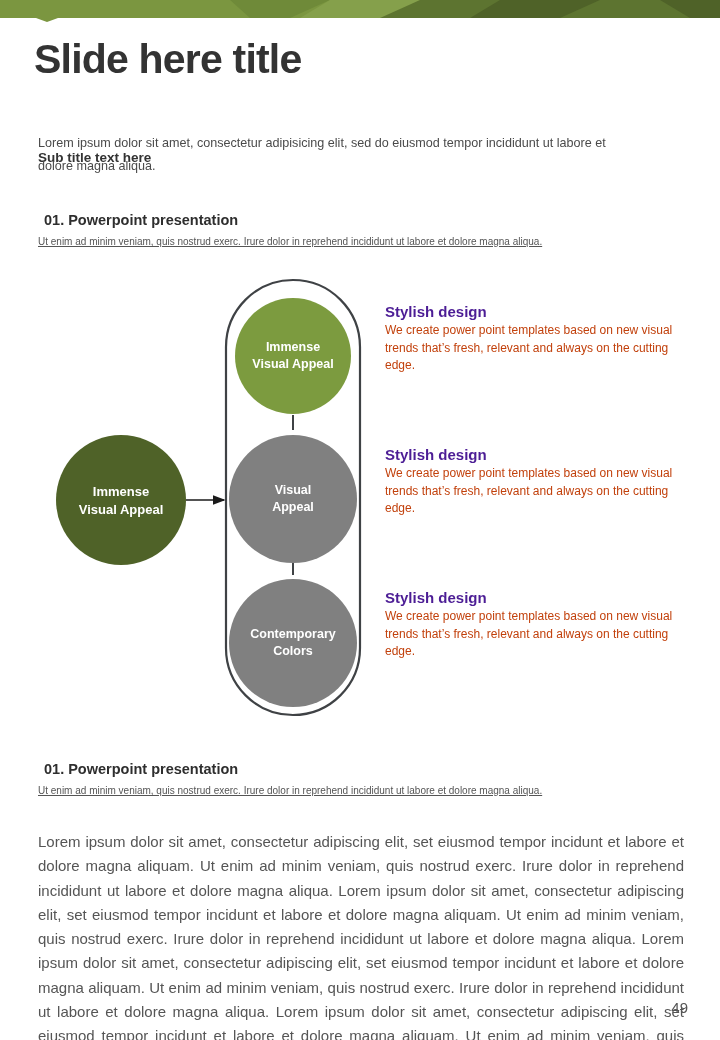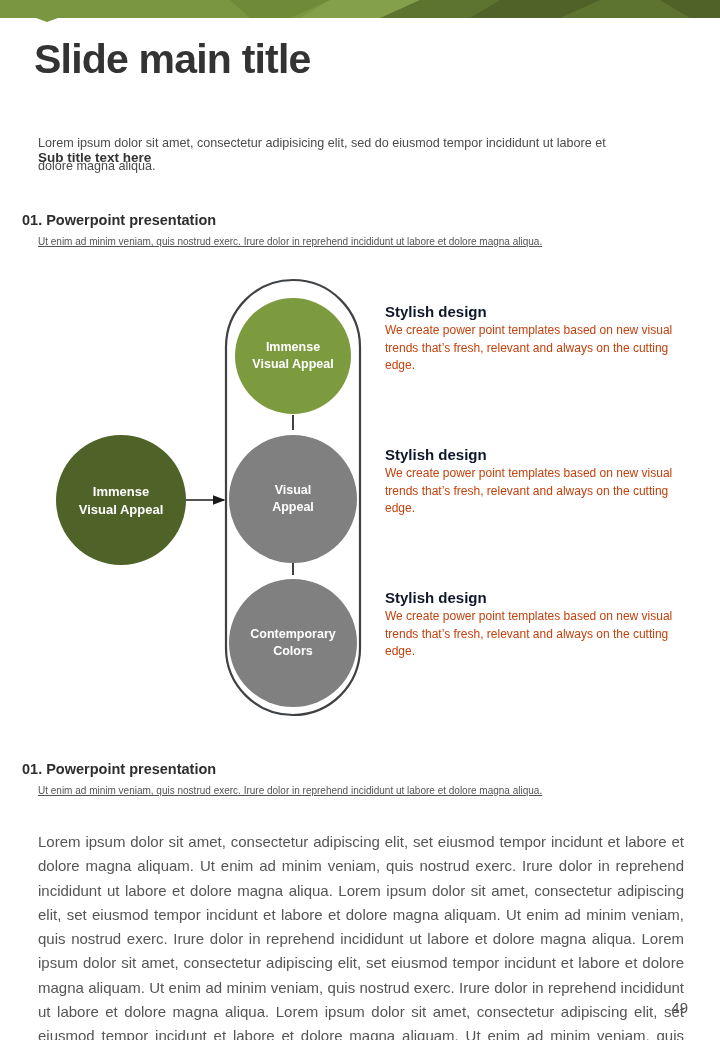--- a/index.html
+++ b/index.html
@@ -49,21 +49,21 @@
     left: 38px;
     top: 132px;
     width: 600px;
     font-size: 12.6px;
     line-height: 1.85;
     color: #4a4a4a;
   }
 
   .section-head {
     position: absolute;
-    left: 22px;
+    left: 44px;
     font-size: 14.5px;
     font-weight: bold;
     color: #2e2e2e;
   }
   .section-head.one { top: 212px; }
   .section-head.two { top: 761px; }
 
   .section-para {
     position: absolute;
     left: 38px;
@@ -114,21 +114,21 @@
 
   
   .desc {
     position: absolute;
     left: 385px;
     width: 290px;
   }
   .desc-title {
     font-size: 15px;
     font-weight: bold;
-    color: #0f172a;
+    color: #4c1d95;
     margin-bottom: 2px;
   }
   .desc-body {
     font-size: 12px;
     line-height: 1.47;
     color: #c2410c;
   }
   .desc.d1 { top: 303px; }
   .desc.d2 { top: 446px; }
   .desc.d3 { top: 589px; }
@@ -142,21 +142,21 @@
     <polygon points="230,0 330,0 290,18 250,18" fill="#6f8a39"></polygon>
     <polygon points="330,0 420,0 390,18 300,18" fill="#85a04b"></polygon>
     <polygon points="420,0 530,0 470,18 380,18" fill="#5d7430"></polygon>
     <polygon points="500,0 610,0 600,18 470,18" fill="#4f6228"></polygon>
     <polygon points="600,0 700,0 720,18 560,18" fill="#5d7430"></polygon>
     <polygon points="660,0 720,0 720,18 690,18" fill="#4f6228"></polygon>
     <polygon points="36,18 58,18 47,22" fill="#7b9640"></polygon>
   </svg>
 </div>
 
-<div class="slide-title">Slide main title</div>
+<div class="slide-title">Slide here title</div>
 <div class="sub-title">Sub title text here</div>
 <div class="intro-para">Lorem ipsum dolor sit amet, consectetur adipisicing elit, sed do eiusmod tempor incididunt ut labore et dolore magna aliqua.</div>
 
 <div class="section-head one">01. Powerpoint presentation</div>
 <div class="section-para one">Ut enim ad minim veniam, quis nostrud exerc. Irure dolor in reprehend incididunt ut labore et dolore magna aliqua.</div>
 
 <div class="diagram">
   <svg width="720" height="450" viewBox="0 0 720 450" xmlns="http://www.w3.org/2000/svg">
 
     <rect x="226" y="5" width="134" height="435" rx="67" ry="67" fill="none" stroke="#3f4245" stroke-width="2.2"></rect>

